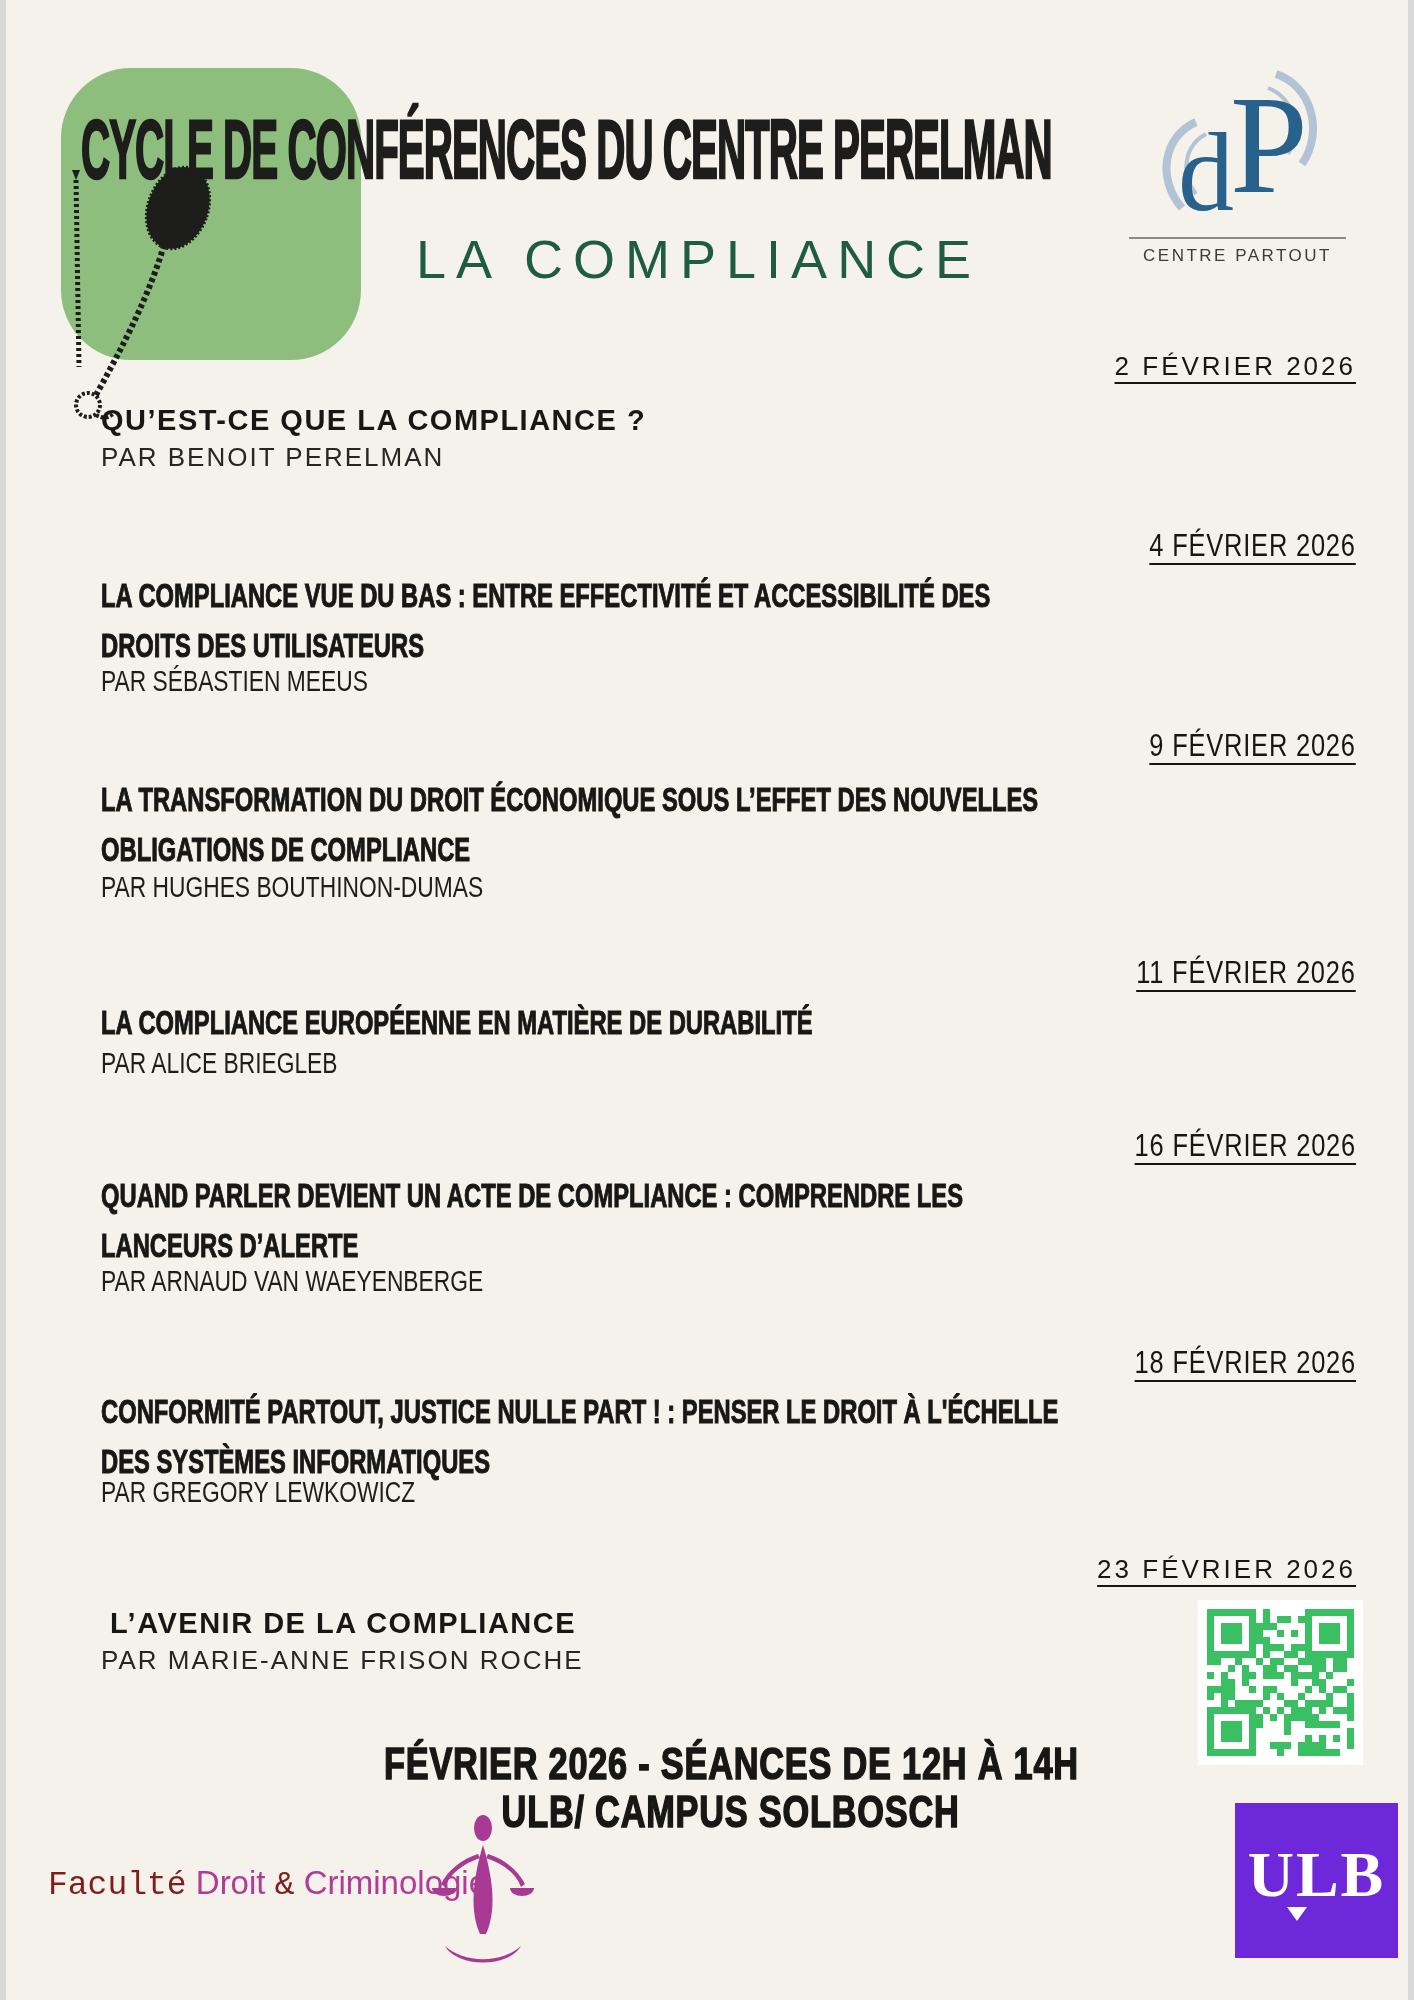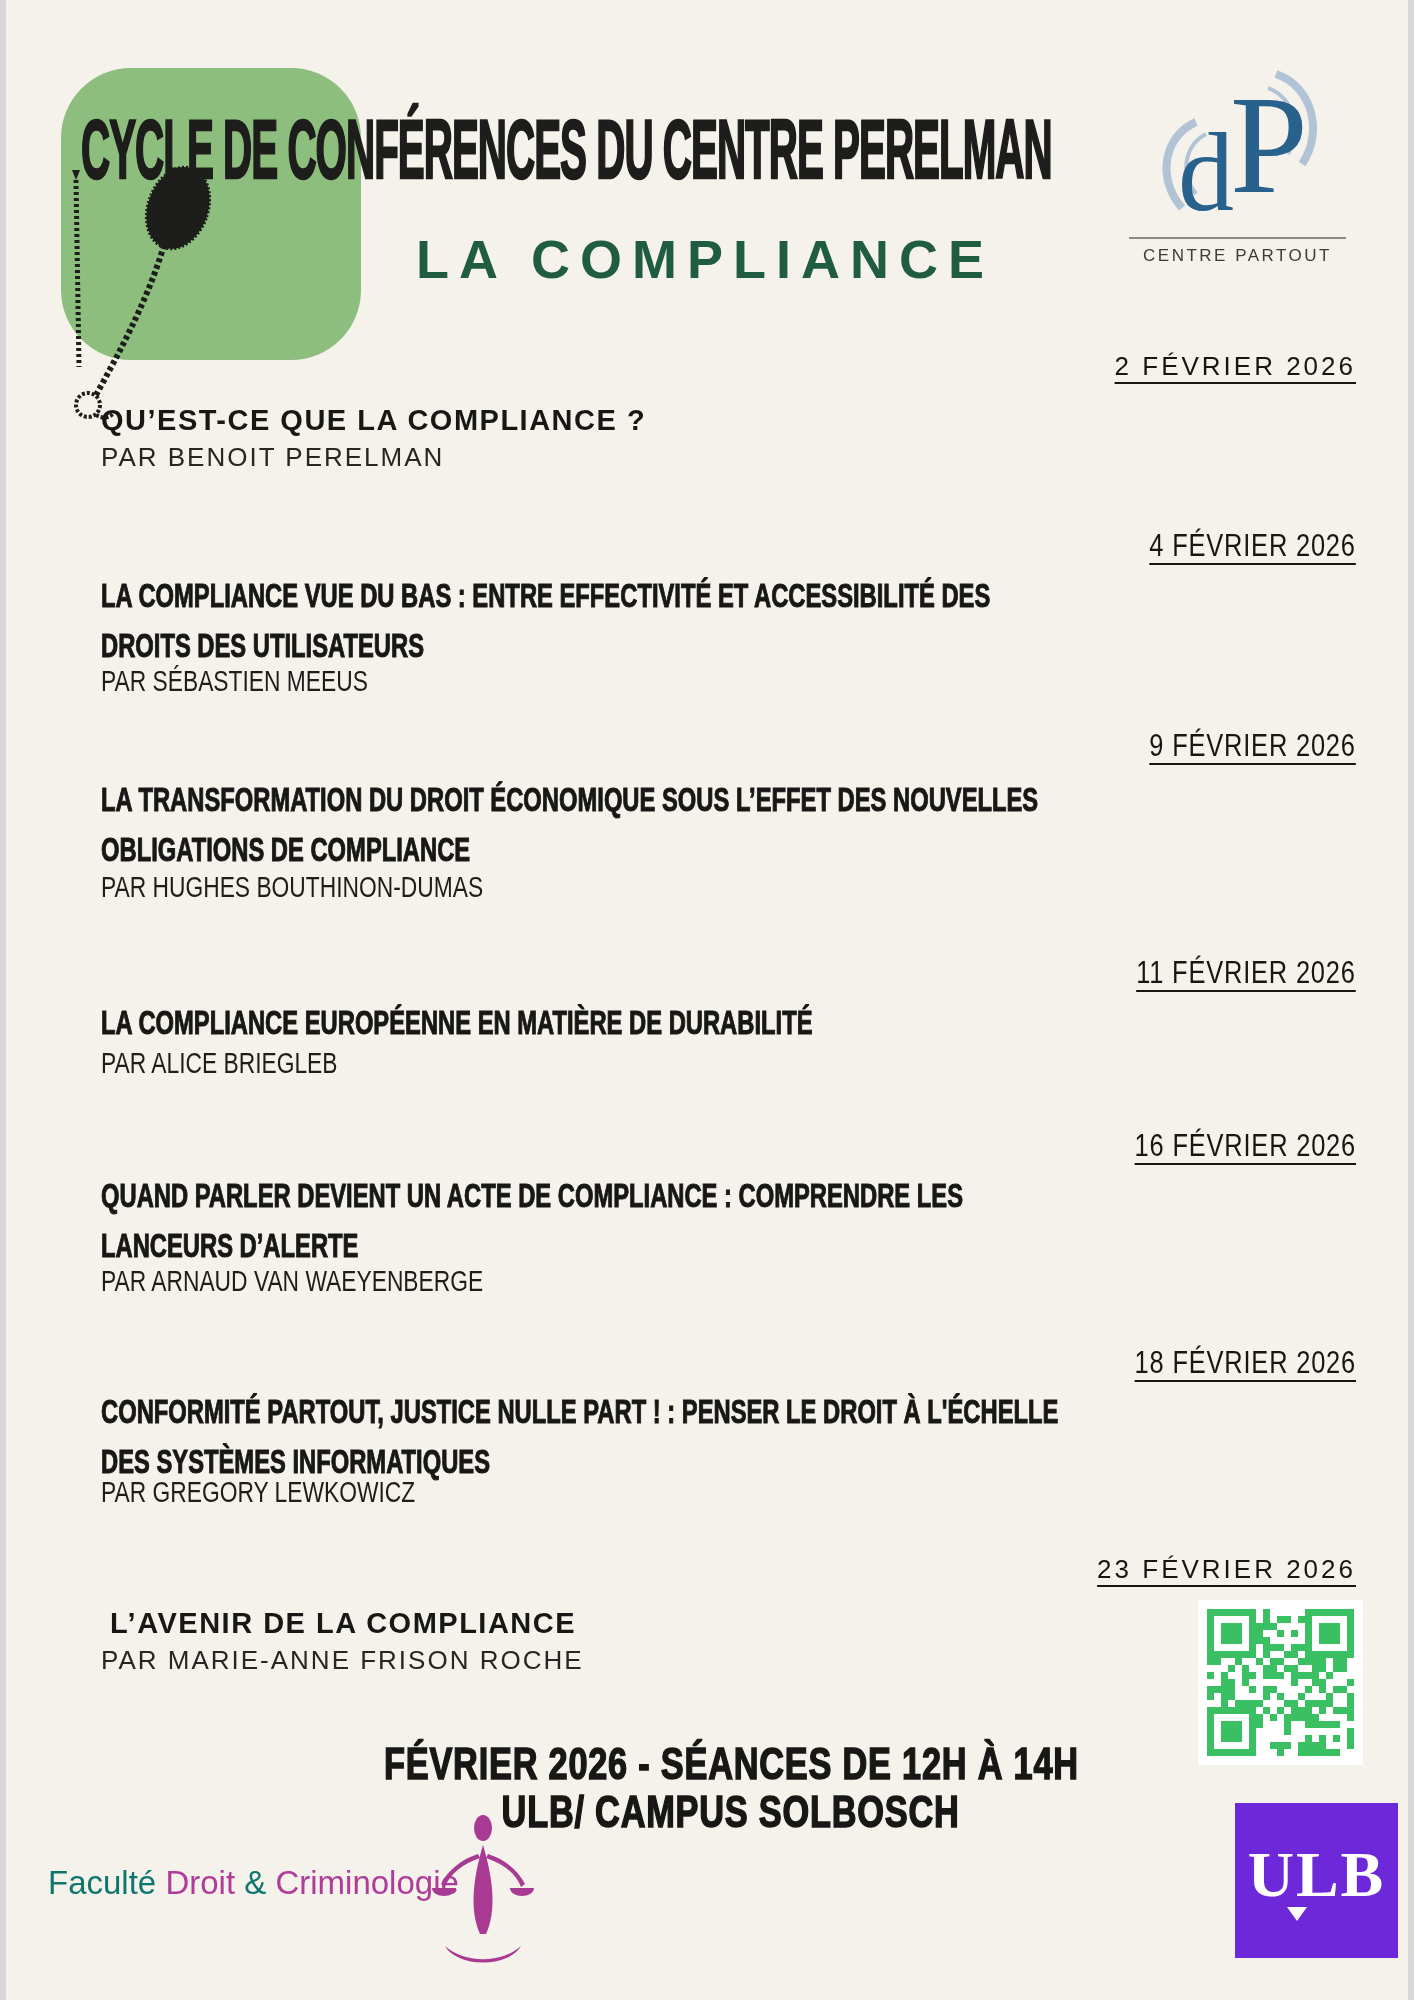--- a/index.html
+++ b/index.html
@@ -9,21 +9,21 @@
   
   .green-block{position:absolute;left:55px;top:68px;width:300px;height:292px;background:#8dbe7d;border-radius:70px;}
   .pin-wrap{position:absolute;left:50px;top:105px;width:160px;height:330px;}
 
   
   .series-title{position:absolute;left:75px;top:86px;width:1300px;white-space:nowrap;}
   .series-title span{display:inline-block;transform:scaleX(.48);transform-origin:0 50%;
     font-size:84px;font-weight:700;letter-spacing:-2px;color:#1d1d1b;-webkit-text-stroke:2.5px #1d1d1b;line-height:1;}
 
   
-  .main-title{position:absolute;left:410px;top:232px;font-size:54px;font-weight:700;
+  .main-title{position:absolute;left:410px;top:232px;font-size:54px;font-weight:400;
     letter-spacing:10px;color:#1f5c41;line-height:1;white-space:nowrap;}
 
   
   .cp-logo{position:absolute;left:1120px;top:60px;width:225px;}
   .cp-line{position:absolute;left:1123px;top:237px;width:217px;height:2px;background:#8a8a86;}
   .cp-caption{position:absolute;left:1113px;top:246px;width:237px;text-align:center;
     font-size:17px;letter-spacing:2.5px;color:#3b3b39;}
 
   
   .session{position:absolute;left:0;width:1414px;height:170px;}
@@ -53,21 +53,21 @@
   .qr{position:absolute;left:1192px;top:1600px;width:165px;height:165px;background:#fff;
     display:flex;align-items:center;justify-content:center;}
 
   
   .sched{position:absolute;left:0;width:1414px;text-align:center;margin-left:18px;}
   .sched .cx{display:inline-block;transform:scaleX(.78);transform-origin:50% 50%;
     font-size:44px;font-weight:700;letter-spacing:1px;color:#171715;-webkit-text-stroke:1.5px #171715;line-height:1;white-space:nowrap;}
   .sched1{top:1742px;} .sched2{top:1790px;}
 
   .faculty{position:absolute;left:42px;top:1864px;font-size:33px;font-weight:400;white-space:nowrap;}
-  .fac-gray{color:#0f766e;} .fac-mag{color:#b13b98;}
+  .fac-gray{color:#7f1d1d;font-family:Liberation Mono, monospace;} .fac-mag{color:#b13b98;}
   .fig-wrap{position:absolute;left:412px;top:1812px;width:130px;height:160px;}
 
   .ulb-box{position:absolute;left:1197px;top:1803px;width:163px;height:155px;background:#6d28d9;margin-left:32px;}
   .ulb-text{position:absolute;left:0;top:40px;width:163px;text-align:center;
     font-family:"Liberation Serif",serif;font-weight:700;font-size:64px;color:#ffffff;letter-spacing:2px;line-height:1;}
   .ulb-pendant{position:absolute;left:52px;top:104px;width:0;height:0;
     border-left:10px solid transparent;border-right:10px solid transparent;border-top:14px solid #ffffff;}
 </style>
 </head>
 <body>

